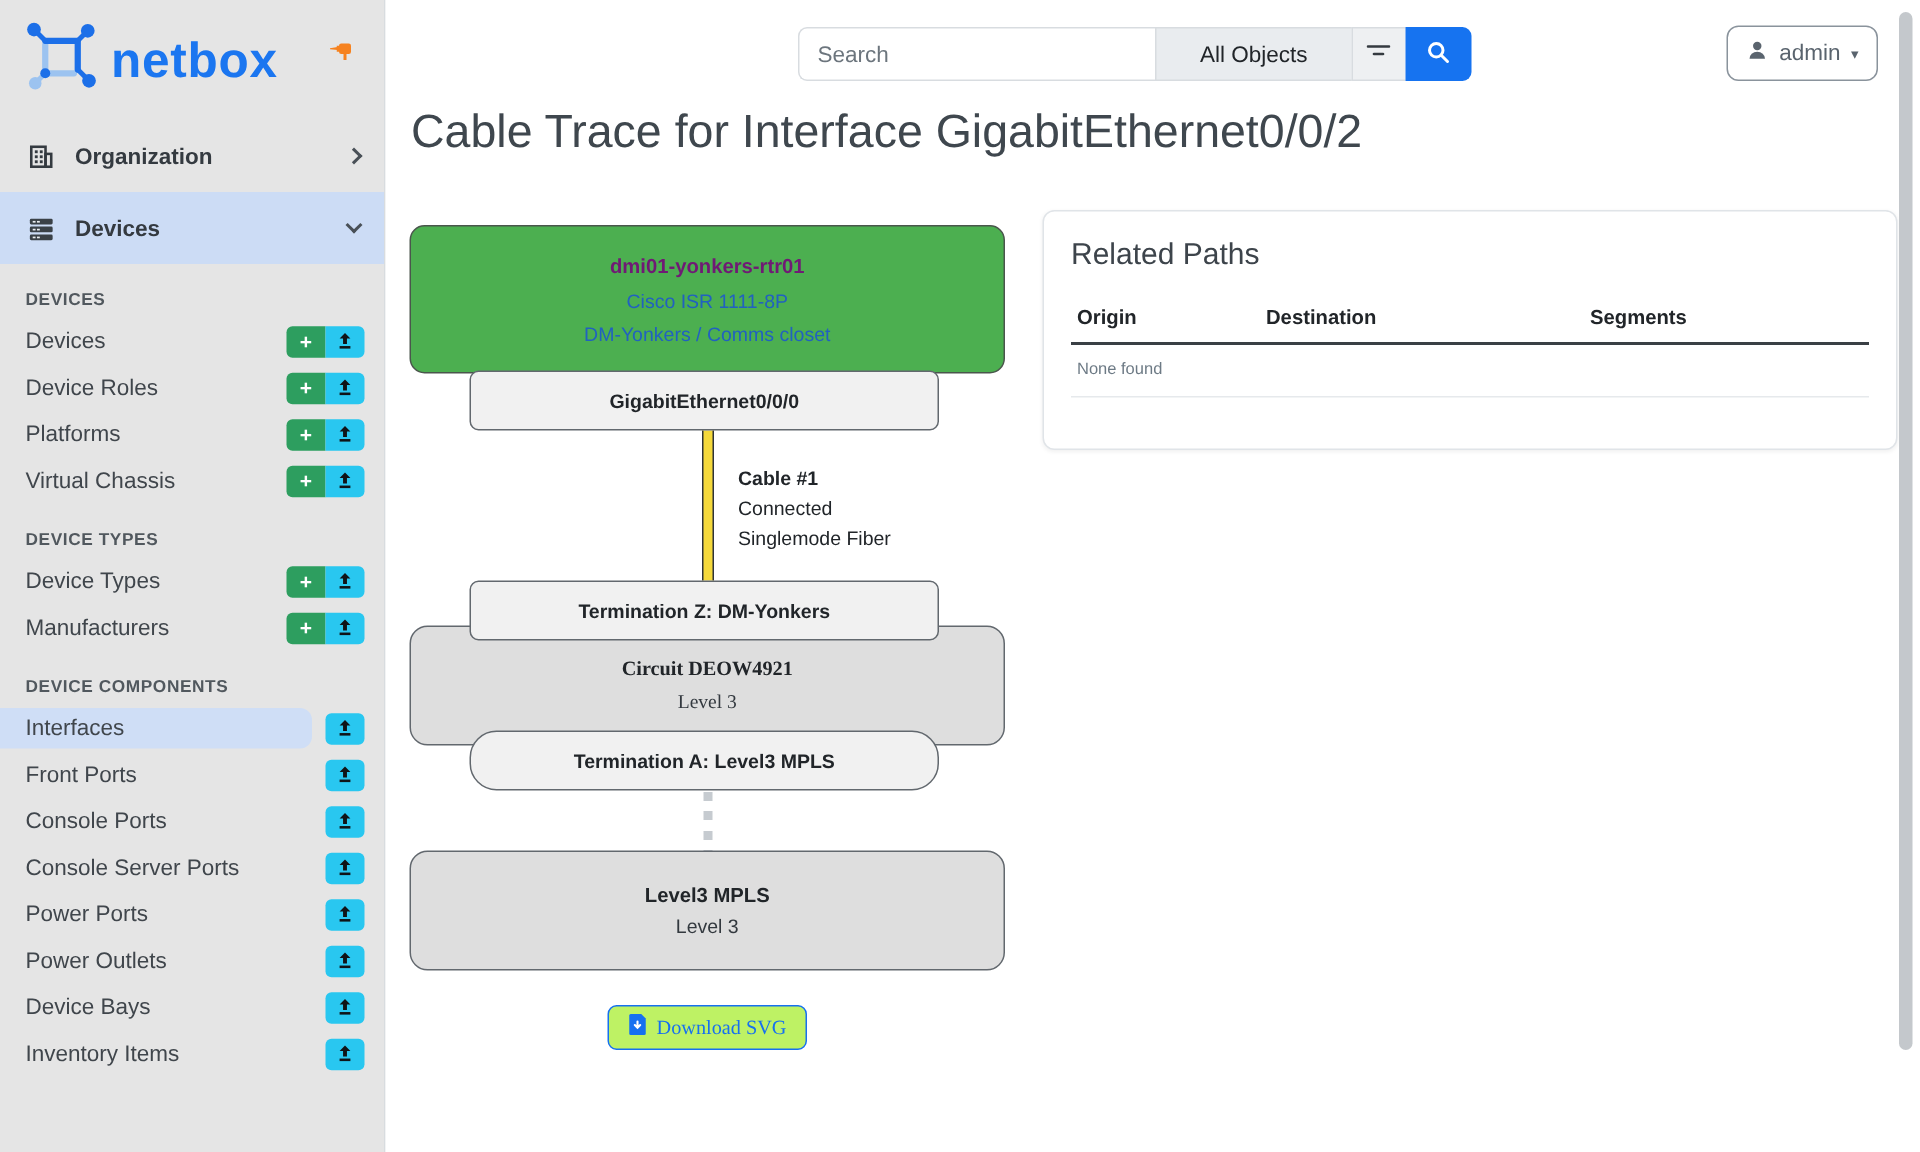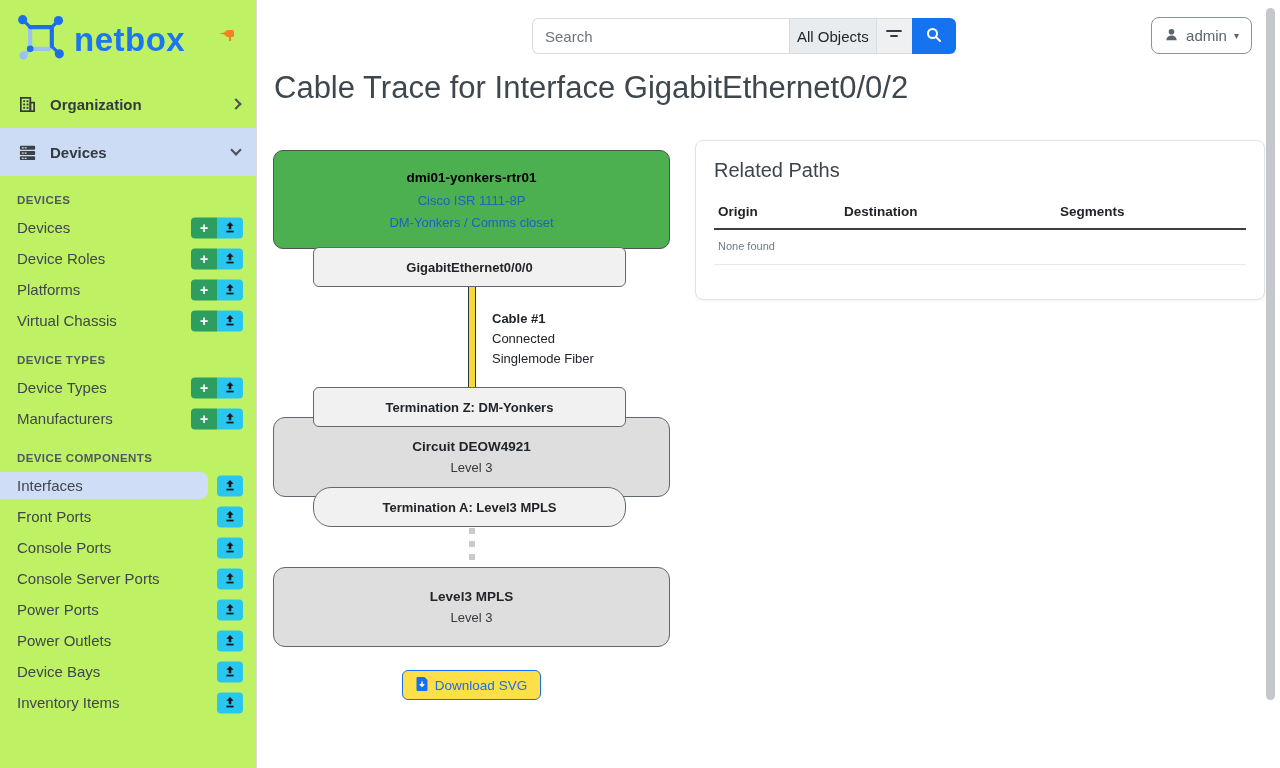--- a/index.html
+++ b/index.html
@@ -1,21 +1,21 @@
 <!DOCTYPE html>
 <html><head>
 <meta charset="utf-8">
 <style>
   * { box-sizing: border-box; margin: 0; padding: 0; }
   html,body { width:1280px; height:768px; overflow:hidden; background:#fff;
     font-family:"Liberation Sans", sans-serif; }
 
   
   .sidebar { position:absolute; left:0; top:0; width:257px; height:768px;
-    background:#bef264; border-right:1px solid #d8dcdf; }
+    background:#e5e5e5; border-right:1px solid #d8dcdf; }
   .logo-row { height:80px; display:flex; align-items:center; padding:0 16px; }
   .logo-mark { display:flex; align-items:center; gap:8px; }
   .logo-word { font-size:33px; font-weight:bold; color:#1b76f0; letter-spacing:0.5px; }
   .pin { margin-left:34px; margin-top:-6px; }
 
   .nav-row { height:48px; display:flex; align-items:center; padding:0 16px; cursor:pointer; }
   .nav-row.active { background:#ccdcf5; }
   .nav-icon { width:22px; display:flex; justify-content:center; margin-right:12px; }
   .nav-label { font-size:15px; font-weight:bold; color:#343a40; flex:1; }
   .chev { width:8px; height:8px; border-right:2px solid #495057; border-bottom:2px solid #495057; display:inline-block; }
@@ -33,64 +33,64 @@
     color:#fff; font-size:14px; font-weight:bold; display:flex; align-items:center; justify-content:center; cursor:pointer; }
   .btn-imp { width:26px; height:21px; background:#29c7f0; border:none; border-radius:0 4px 4px 0;
     display:flex; align-items:center; justify-content:center; cursor:pointer; }
   .btn-imp.solo { border-radius:4px; }
 
   
   .main { position:absolute; left:257px; top:0; width:1013px; height:768px; background:#fff; }
 
   .topbar { position:relative; height:70px; }
   .search-group { position:absolute; left:275px; top:18px; display:flex; height:36px; }
-  .search-input { width:257px; height:36px; border:1px solid #d8dce0; border-right:none;
+  .search-input { width:238px; height:36px; border:1px solid #d8dce0; border-right:none;
     border-radius:6px 0 0 6px; padding:0 12px; font-size:15px; color:#212529; outline:none; }
   .search-input::placeholder { color:#6c757d; }
-  .scope-btn { height:36px; padding:0 7px; background:#e9ecef; border:1px solid #d8dce0; border-right:none;
+  .scope-btn { height:36px; padding:0 29px; background:#e9ecef; border:1px solid #d8dce0; border-right:none;
     font-size:15px; color:#212529; display:flex; align-items:center; cursor:pointer; }
   .filter-btn { width:36px; height:36px; background:#eef0f2; border:1px solid #d8dce0; border-right:none;
     display:flex; align-items:center; justify-content:center; cursor:pointer; }
   .search-btn { width:44px; height:36px; background:#1673f0; border:none; border-radius:0 6px 6px 0;
     display:flex; align-items:center; justify-content:center; cursor:pointer; }
   .user-btn { position:absolute; right:18px; top:17px; height:37px; padding:0 12px;
     border:1px solid #8a939c; border-radius:8px; background:#fff; display:flex; align-items:center; gap:7px;
     font-size:15px; color:#5a646e; cursor:pointer; }
   .caret { font-size:10px; color:#5a646e; }
 
   .page-title { position:absolute; left:17px; top:70px; font-size:31px; font-weight:400; color:#3f474e; }
 
   
   .trace { position:absolute; left:16px; top:150px; width:399px; height:625px; }
   .node { position:absolute; text-align:center; border:1px solid #62686e; }
   .device-box { left:0; top:8; width:397px; height:99px; background:#4caf50; border-radius:10px;
     border-color:#4a564c; padding-top:19px; z-index:1; }
-  .device-name { font-size:13.5px; font-weight:bold; color:#000000; margin-bottom:8px; }
+  .device-name { font-size:13.5px; font-weight:bold; color:#701a75; margin-bottom:8px; }
   .device-link { font-size:13px; color:#2161c0; margin-bottom:7px; cursor:pointer; }
   .inner-box { left:40px; top:97px; width:313px; height:40px; background:#f1f1f1; border-radius:6px;
     display:flex; align-items:center; justify-content:center; font-size:13px; font-weight:bold; color:#212529;
     z-index:3; cursor:pointer; }
   .term-z { top:237px; } .term-a { top:337px;border-radius:18px; }
   .cable-line { position:absolute; left:195px; top:137px; width:8px; height:100px; background:#f5d93b;
     border-left:1px solid #2f3337; border-right:1px solid #2f3337; z-index:2; }
   .cable-label { position:absolute; left:219px; top:159px; text-align:left; font-size:13px; color:#212529;
     line-height:20px; z-index:4; }
   .cable-name { font-weight:bold; }
   .wide-box { left:0; width:397px; height:80px; background:#dedede; border-radius:12px; z-index:2;
     display:flex; flex-direction:column; align-items:center; justify-content:center; gap:6px; cursor:pointer; }
-  .circuit-box { top:267px; } .provider-box { top:567px; position:absolute; }
+  .circuit-box { top:267px;font-family:Liberation Serif, serif; } .provider-box { top:567px; position:absolute; }
   .wb-title { font-size:13.5px; font-weight:bold; color:#212529; }
   .wb-sub { font-size:13px; color:#33393f; }
   .dash-line { position:absolute; left:196px; top:378px; width:6px; height:40px;
     background:repeating-linear-gradient(to bottom,#c6cbd0 0 6px,transparent 6px 13px); }
   .provider-box { left:0; top:417px; width:397px; height:80px; }
 
   .dl-row { position:absolute; left:0; top:520px; width:397px; text-align:center; }
   .dl-btn { display:inline-flex; align-items:center; gap:7px; height:30px; padding:0 13px;
-    background:#fde047; border:1px solid #1670f0; border-radius:6px; color:#1670f0; font-size:13.5px; cursor:pointer; }
+    background:#bef264; border:1px solid #1670f0; border-radius:6px; color:#1670f0; font-size:13.5px; cursor:pointer;font-family:Liberation Serif, serif; }
   .trace-status { position:absolute; left:0; top:582px; width:397px; text-align:center;
     font-size:28px; color:#2f9e62; }
 
   
   .card { position:absolute; left:438px; top:140px; width:570px; height:160px; background:#fff;
     border:1px solid #e0e4e8; border-radius:8px; box-shadow:0 1px 3px rgba(0,0,0,0.06); padding:18px; }
   .card-title { font-size:20px; color:#3d444b; margin-bottom:16px; }
   .rp-table { width:100%; border-collapse:collapse; }
   .rp-table th { text-align:left; font-size:13.5px; color:#212529; padding:6px 4px 9px 4px;
     border-bottom:2px solid #3a4045; }

